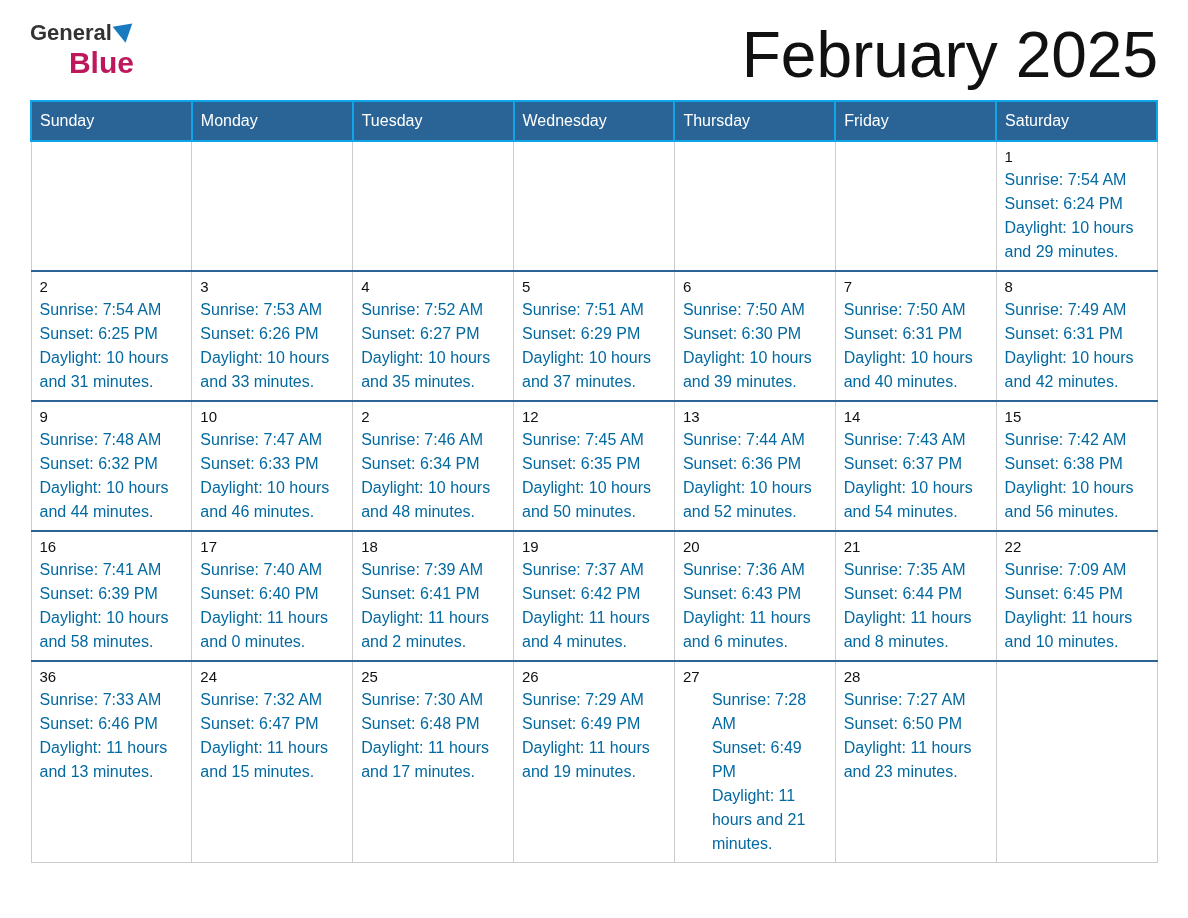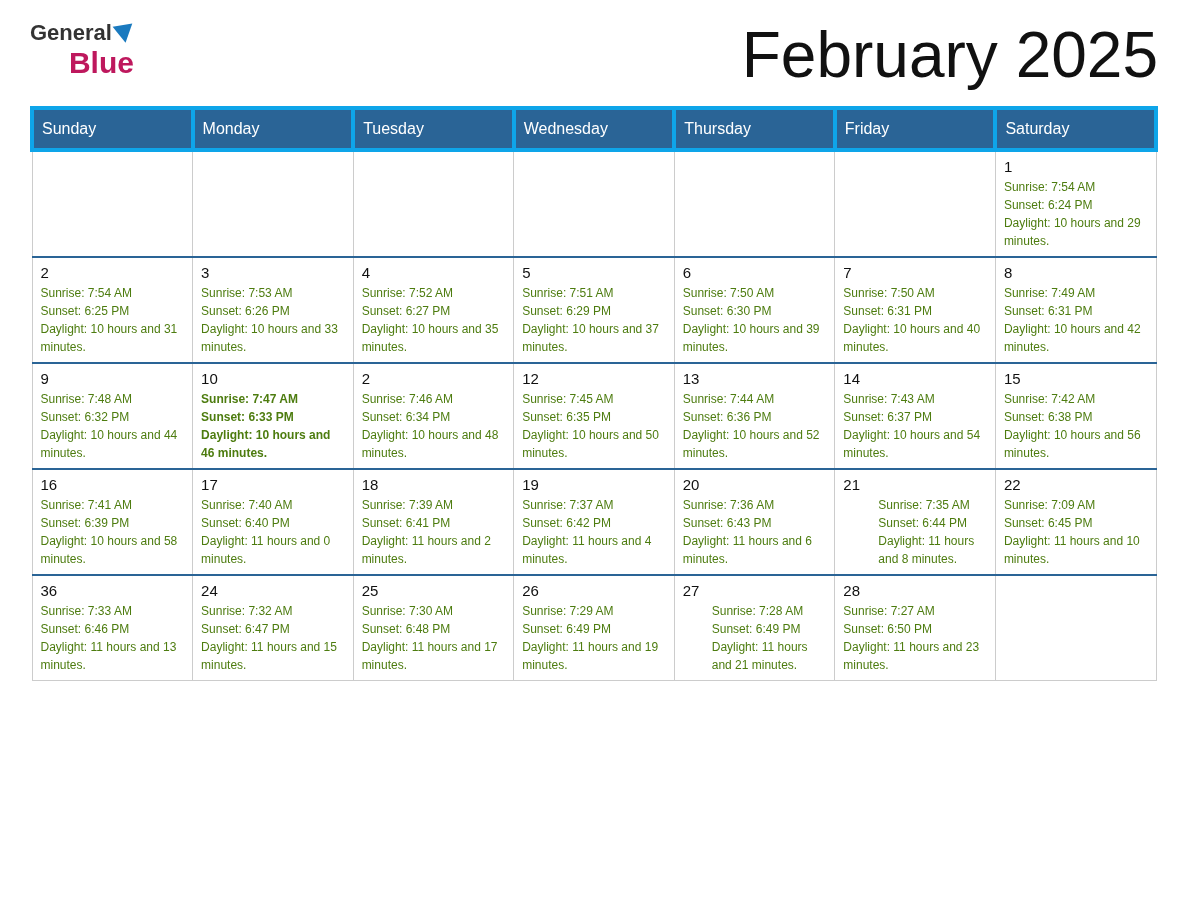--- a/index.html
+++ b/index.html
@@ -7,21 +7,21 @@
       font-family: Arial, sans-serif;
       background: #fff;
       padding: 20px 30px;
       width: 1188px;
       min-height: 918px;
     }
     .header-area {
       display: flex;
       justify-content: space-between;
       align-items: flex-start;
-      margin-bottom: 16px;
+      margin-bottom: 10px;
     }
     .logo {
       display: flex;
       align-items: center;
       gap: 0;
     }
     .logo-general {
       font-size: 22px;
       font-weight: bold;
       color: #333;
@@ -72,21 +72,21 @@
       border-collapse: collapse;
       margin-top: 10px;
     }
     .calendar-table th {
       background-color: #2a6496;
       color: #fff;
       padding: 10px 8px;
       text-align: left;
       font-size: 16px;
       font-weight: normal;
-      border: 4px solid #0ea5e9;
+      border: 2px solid #0ea5e9;
     }
     .calendar-table td {
       vertical-align: top;
       padding: 6px 8px;
       border: 1px solid #ccc;
       width: calc(100% / 7);
       min-height: 110px;
       font-size: 12.5px;
       color: #333;
       background: #fff;
@@ -98,22 +98,22 @@
       border-top: 2px solid #2a6496;
     }
     .day-number {
       font-size: 15px;
       font-weight: normal;
       color: #111;
       display: block;
       margin-bottom: 3px;
     }
     .day-info {
-      font-size: 12px;
-      color: #4d7c0f;
+      font-size: 16px;
+      color: #0369a1;
       line-height: 1.5;
     }
     .empty-cell {
       background: #f9f9f9;
     }
   </style>
 </head>
 <body>
 
 <div class="header-area">
@@ -206,21 +206,21 @@
       </tr>
       <tr>
         <td>
           <span class="day-number">9</span>
           <div class="day-info" style="white-space: pre-line;">Sunrise: 7:48 AM
 Sunset: 6:32 PM
 Daylight: 10 hours and 44 minutes.</div>
         </td>
         <td>
           <span class="day-number">10</span>
-          <div class="day-info" style="white-space: pre-line; font-weight: bold;">Sunrise: 7:47 AM
+          <div class="day-info" style="white-space: pre-line;">Sunrise: 7:47 AM
 Sunset: 6:33 PM
 Daylight: 10 hours and 46 minutes.</div>
         </td>
         <td>
           <span class="day-number">2</span>
           <div class="day-info" style="white-space: pre-line;">Sunrise: 7:46 AM
 Sunset: 6:34 PM
 Daylight: 10 hours and 48 minutes.</div>
         </td>
         <td>
@@ -274,21 +274,21 @@
 Daylight: 11 hours and 4 minutes.</div>
         </td>
         <td>
           <span class="day-number">20</span>
           <div class="day-info" style="white-space: pre-line;">Sunrise: 7:36 AM
 Sunset: 6:43 PM
 Daylight: 11 hours and 6 minutes.</div>
         </td>
         <td>
           <span class="day-number">21</span>
-          <div class="day-info" style="white-space: pre-line; margin-left: 35px;">Sunrise: 7:35 AM
+          <div class="day-info" style="white-space: pre-line;">Sunrise: 7:35 AM
 Sunset: 6:44 PM
 Daylight: 11 hours and 8 minutes.</div>
         </td>
         <td>
           <span class="day-number">22</span>
           <div class="day-info" style="white-space: pre-line;">Sunrise: 7:09 AM
 Sunset: 6:45 PM
 Daylight: 11 hours and 10 minutes.</div>
         </td>
       </tr>

